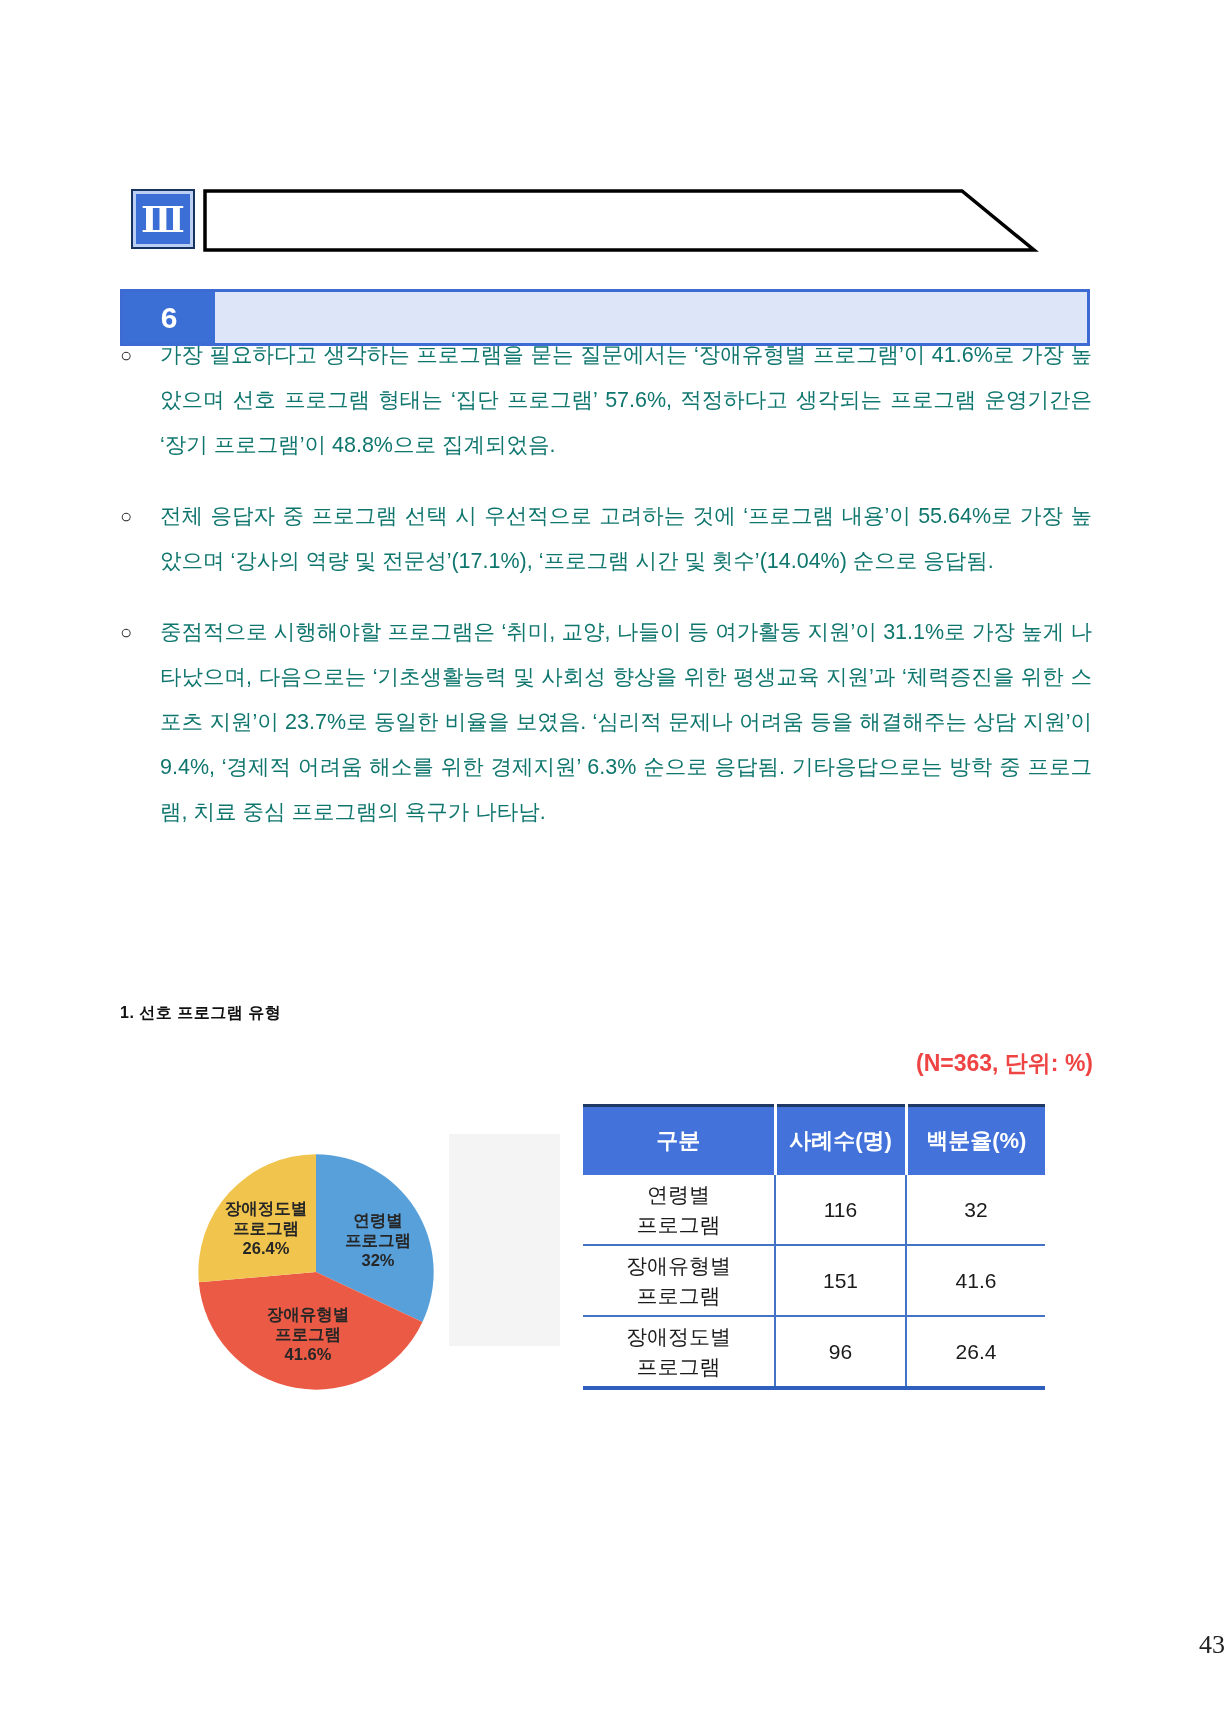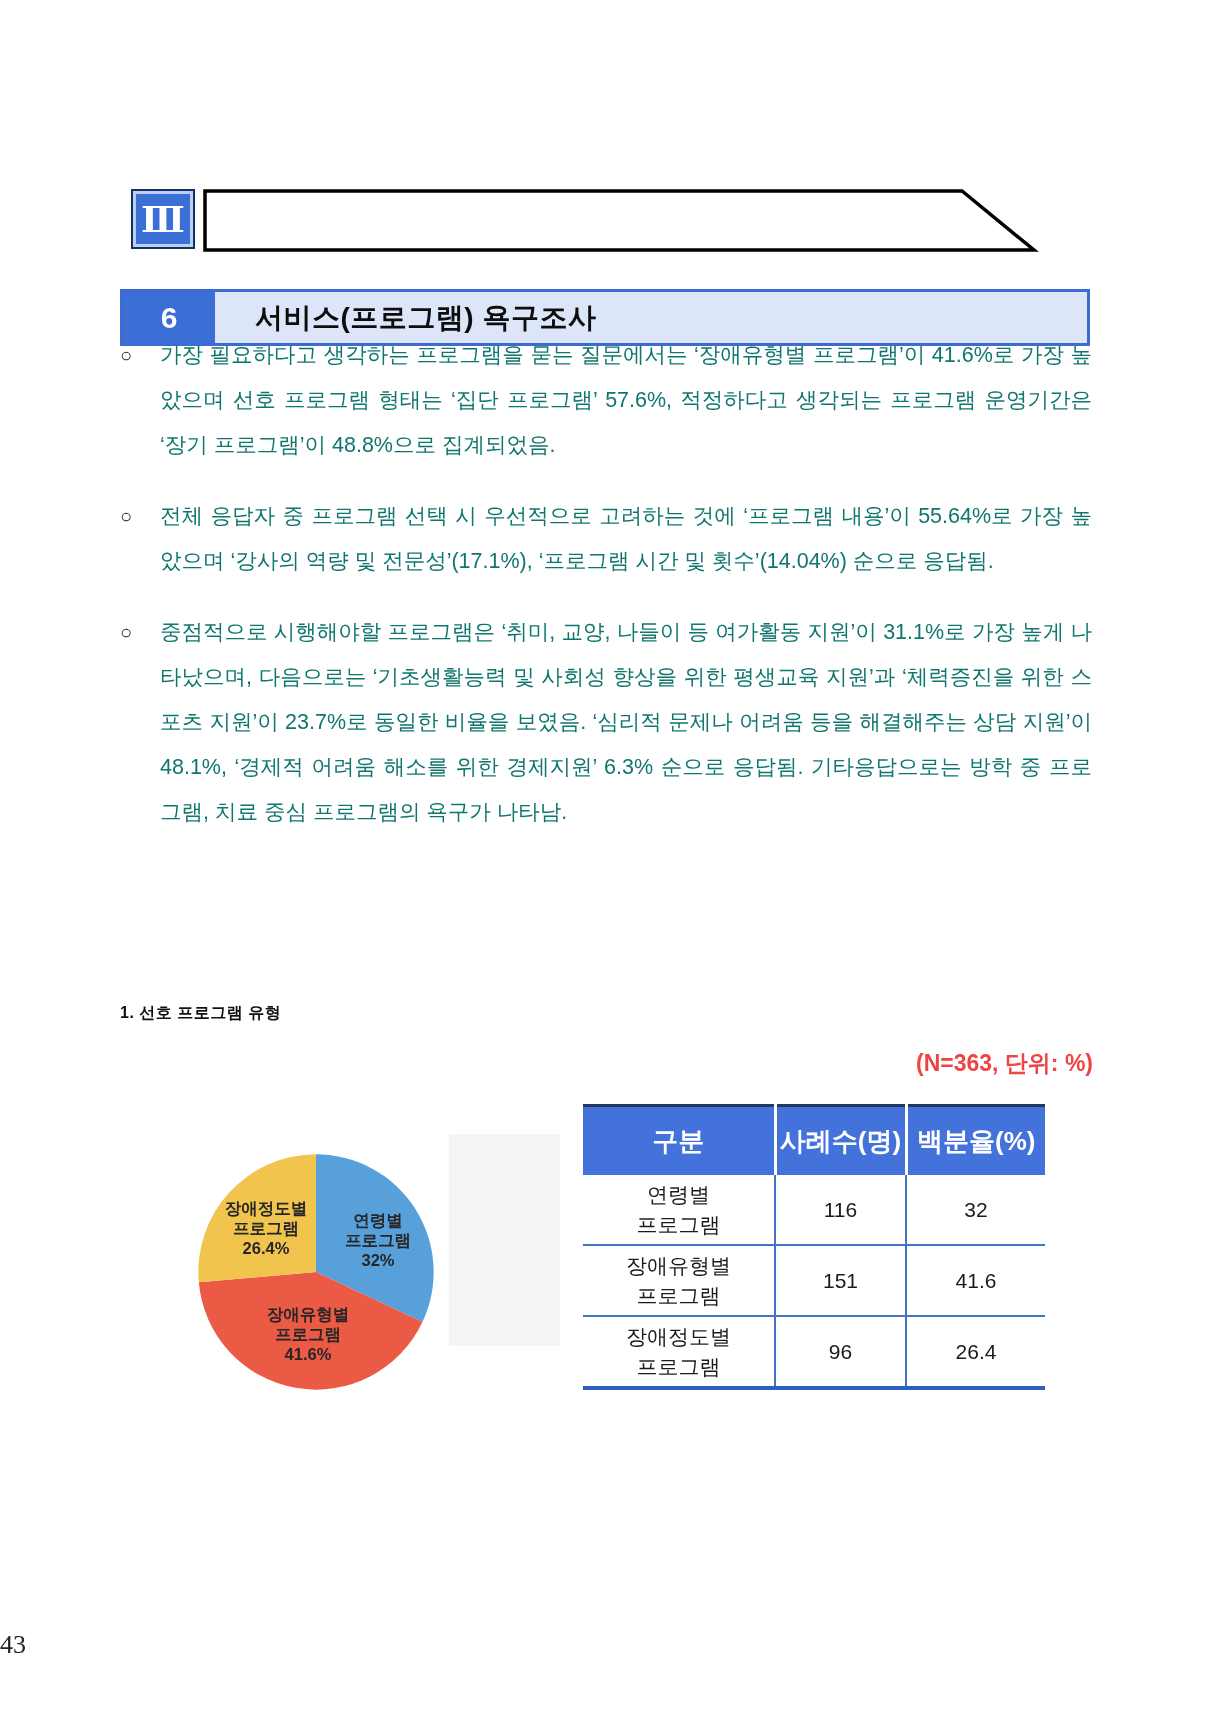--- a/index.html
+++ b/index.html
@@ -80,65 +80,64 @@
   .data-table{
     position:absolute;left:583px;top:1104px;width:462px;
     border-collapse:collapse;table-layout:fixed;
     border-top:3px solid #1f3864;
     border-bottom:4px solid #2e5fbf;
   }
   .data-table col.c1{width:192px;}
   .data-table col.c2{width:131px;}
   .data-table col.c3{width:139px;}
   .data-table th{
-    background:#4472db;color:#ffffff;font-size:26px;font-weight:bold;
+    background:#4472db;color:#ffffff;font-size:22px;font-weight:bold;
     height:66px;text-align:center;vertical-align:middle;margin-left:16px;
   }
   .data-table th + th{border-left:3px solid #ffffff;}
   .data-table td{
     font-size:21px;color:#1b1b1b;height:67px;
     text-align:center;vertical-align:middle;white-space:pre-line;line-height:30px;
   }
   .data-table td + td{border-left:2px solid #4472c4;margin-top:6px;}
   .data-table tbody tr + tr td{border-top:2px solid #4472c4;}
   
   .page-number{
-    position:absolute;left:0;right:0;top:1630px;text-align:left;
+    position:absolute;left:0;right:0;top:1630px;text-align:right;
     font-family:"Liberation Serif","DejaVu Serif",serif;font-size:26px;color:#222;
   }
 </style>
 </head>
 <body>
 
 <div class="page">
 
   <div class="chapter-badge">
     <span>Ⅲ</span>
   </div>
   <svg class="chapter-banner" width="840" height="66" viewBox="0 0 840 66">
     <polygon points="2,3 759,3 831,62 2,62" fill="#ffffff" stroke="#000000" stroke-width="3.5"></polygon>
   </svg>
 
   <div class="section-bar">
     <div class="section-num">6</div>
-    <div class="section-title">서비스(프로그램) 욕구조사</div>
   </div>
 
   <div class="bullets">
     <div class="bullet">
       <div class="bullet-marker">○</div>
       <div class="bullet-text">가장 필요하다고 생각하는 프로그램을 묻는 질문에서는 ‘장애유형별 프로그램’이 41.6%로 가장 높았으며 선호 프로그램 형태는 ‘집단 프로그램’ 57.6%, 적정하다고 생각되는 프로그램 운영기간은 ‘장기 프로그램’이 48.8%으로 집계되었음.</div>
     </div>
     <div class="bullet">
       <div class="bullet-marker">○</div>
       <div class="bullet-text">전체 응답자 중 프로그램 선택 시 우선적으로 고려하는 것에 ‘프로그램 내용’이 55.64%로 가장 높았으며 ‘강사의 역량 및 전문성’(17.1%), ‘프로그램 시간 및 횟수’(14.04%) 순으로 응답됨.</div>
     </div>
     <div class="bullet">
       <div class="bullet-marker">○</div>
-      <div class="bullet-text">중점적으로 시행해야할 프로그램은 ‘취미, 교양, 나들이 등 여가활동 지원’이 31.1%로 가장 높게 나타났으며, 다음으로는 ‘기초생활능력 및 사회성 향상을 위한 평생교육 지원’과 ‘체력증진을 위한 스포츠 지원’이 23.7%로 동일한 비율을 보였음. ‘심리적 문제나 어려움 등을 해결해주는 상담 지원’이 48.1%, ‘경제적 어려움 해소를 위한 경제지원’ 6.3% 순으로 응답됨. 기타응답으로는 방학 중 프로그램, 치료 중심 프로그램의 욕구가 나타남.</div>
+      <div class="bullet-text">중점적으로 시행해야할 프로그램은 ‘취미, 교양, 나들이 등 여가활동 지원’이 31.1%로 가장 높게 나타났으며, 다음으로는 ‘기초생활능력 및 사회성 향상을 위한 평생교육 지원’과 ‘체력증진을 위한 스포츠 지원’이 23.7%로 동일한 비율을 보였음. ‘심리적 문제나 어려움 등을 해결해주는 상담 지원’이 9.4%, ‘경제적 어려움 해소를 위한 경제지원’ 6.3% 순으로 응답됨. 기타응답으로는 방학 중 프로그램, 치료 중심 프로그램의 욕구가 나타남.</div>
     </div>
   </div>
 
   <div class="subheading">1. 선호 프로그램 유형</div>
   <div class="n-note">(N=363, 단위: %)</div>
 
   <div class="chart-edge"></div>
 
   <div class="pie-wrap">
     <svg class="pie-svg" width="240" height="240" viewBox="-102 -102 204 204">

